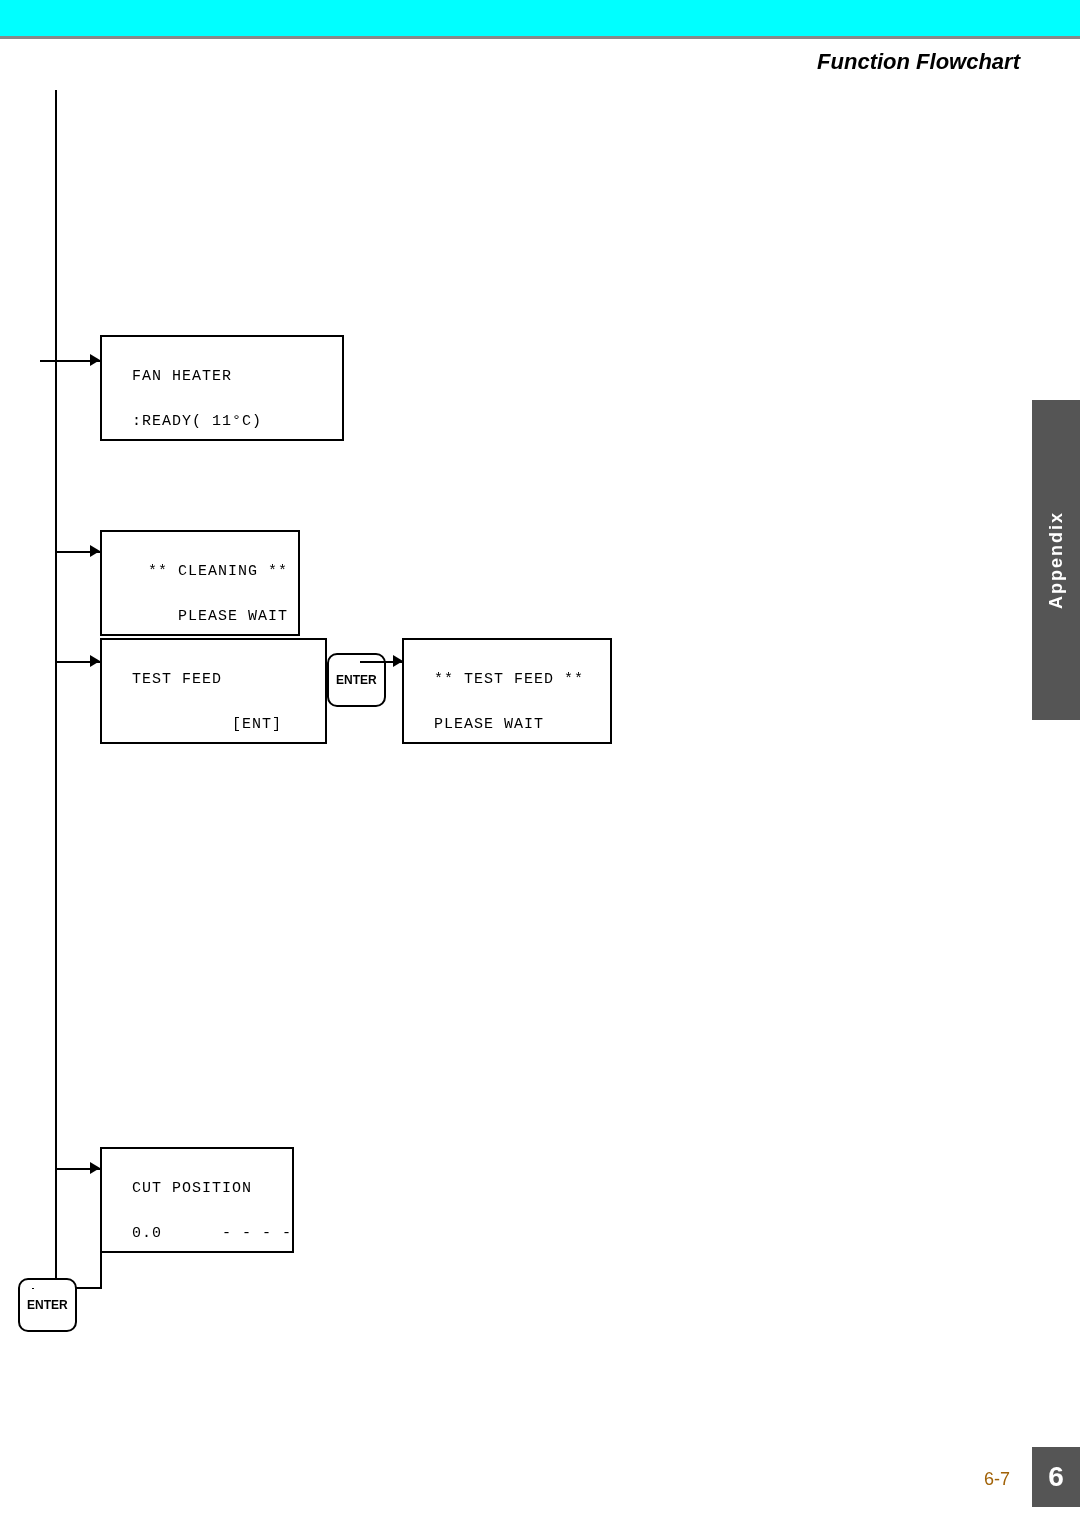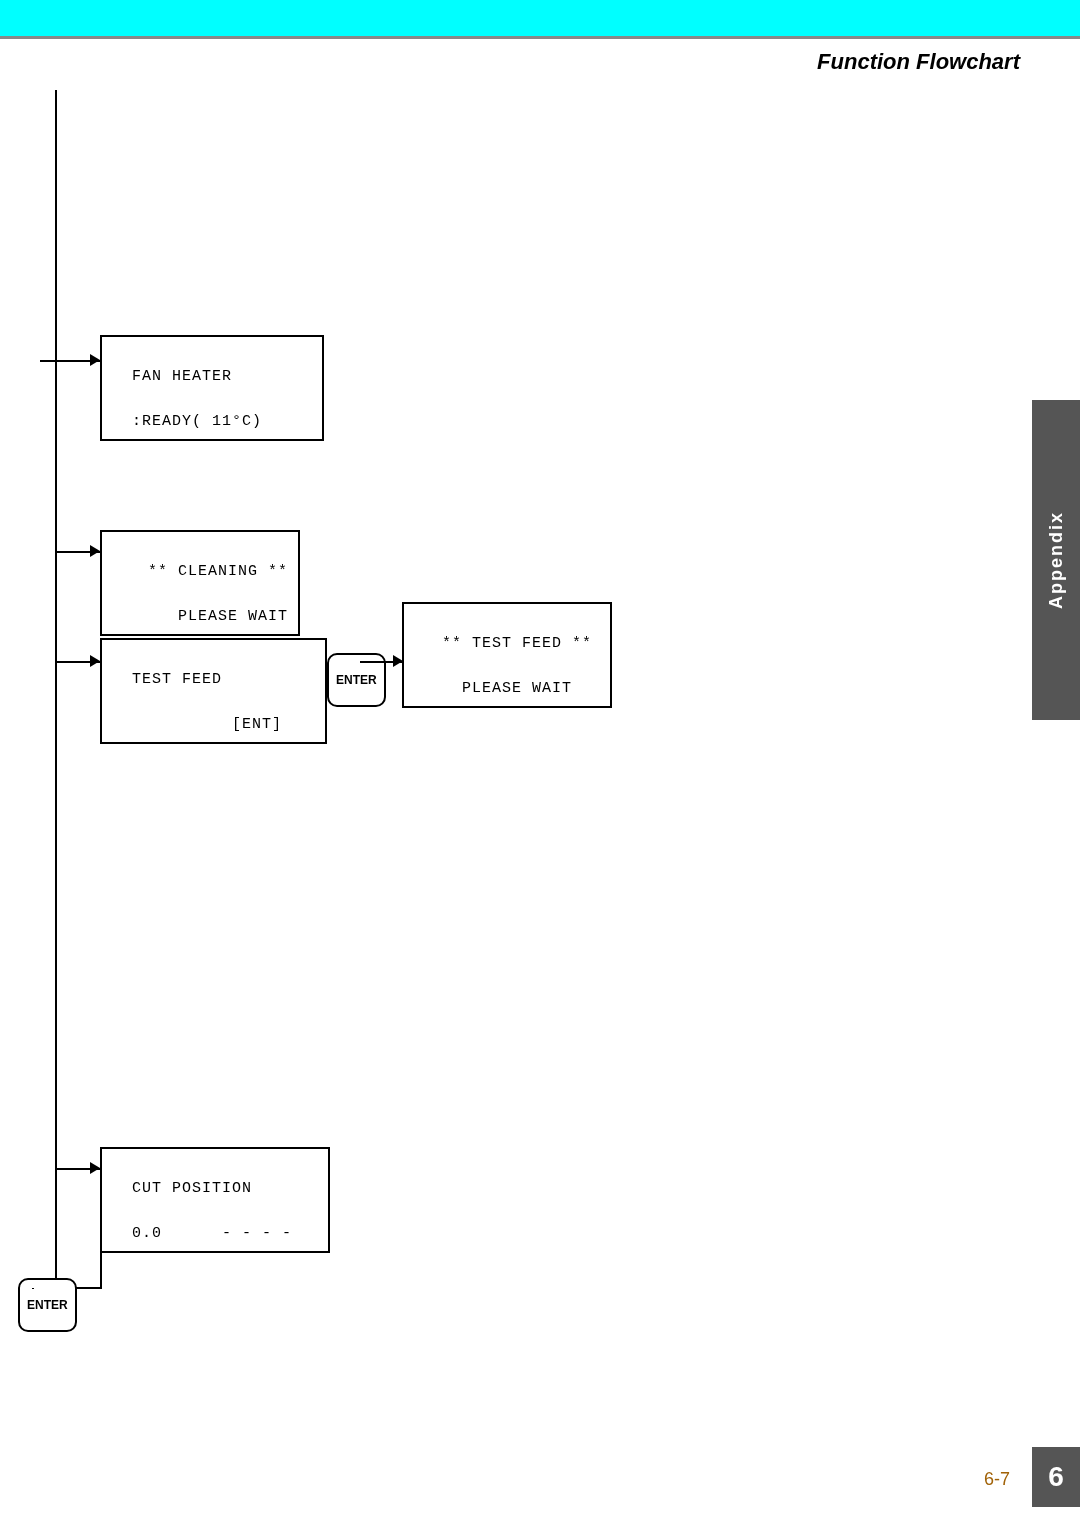--- a/index.html
+++ b/index.html
@@ -159,21 +159,21 @@
 
 <div class="page-number-badge">
   <span class="page-number-text">6</span>
 </div>
 
 <div class="page-num-bottom">6-7</div>
 
 <div class="flow-hline" style="top:360px; left:40px; width:60px;"></div>
 <div class="arrow-head arrow-head-right" style="position:absolute; top:354px; left:90px;"></div>
 
-<div class="lcd-box" style="top:335px; left:100px; width:224px;">
+<div class="lcd-box" style="top:335px; left:100px; width:244px;">
   <span>FAN HEATER</span><br>
   <span>:READY( 11°C)</span>
 </div>
 
 <div class="flow-vline" style="top:90px; left:55px; height:1200px;"></div>
 
 <div class="flow-hline" style="top:551px; left:55px; width:45px;"></div>
 <div class="arrow-head arrow-head-right" style="position:absolute; top:545px; left:90px;"></div>
 
 <div class="lcd-box" style="top:530px; left:100px; width:200px;text-align:right;">
@@ -189,29 +189,29 @@
   <span>          [ENT]</span>
 </div>
 
 <div class="enter-btn" style="top:653px; left:327px;">
   <span>ENTER</span>
 </div>
 
 <div class="flow-hline" style="top:661px; left:360px; width:42px;"></div>
 <div class="arrow-head arrow-head-right" style="position:absolute; top:655px; left:393px;"></div>
 
-<div class="lcd-box" style="top:602px; left:402px; width:210px;text-align:center;">
+<div class="lcd-box" style="top:638px; left:402px; width:210px;">
   <span>** TEST FEED **</span><br>
   <span>PLEASE WAIT</span>
 </div>
 
 <div class="flow-hline" style="top:1168px; left:55px; width:45px;"></div>
 <div class="arrow-head arrow-head-right" style="position:absolute; top:1162px; left:90px;"></div>
 
-<div class="lcd-box" style="top:1147px; left:100px; width:230px;">
+<div class="lcd-box" style="top:1147px; left:100px; width:194px;">
   <span>CUT POSITION</span><br>
   <span>0.0      - - - -</span>
 </div>
 
 <div class="flow-vline" style="top:1208px; left:100px; height:80px;"></div>
 
 <div class="flow-hline" style="top:1287px; left:32px; width:70px;"></div>
 
 <div class="enter-btn" style="top:1278px; left:18px;">
   <span>ENTER</span>

